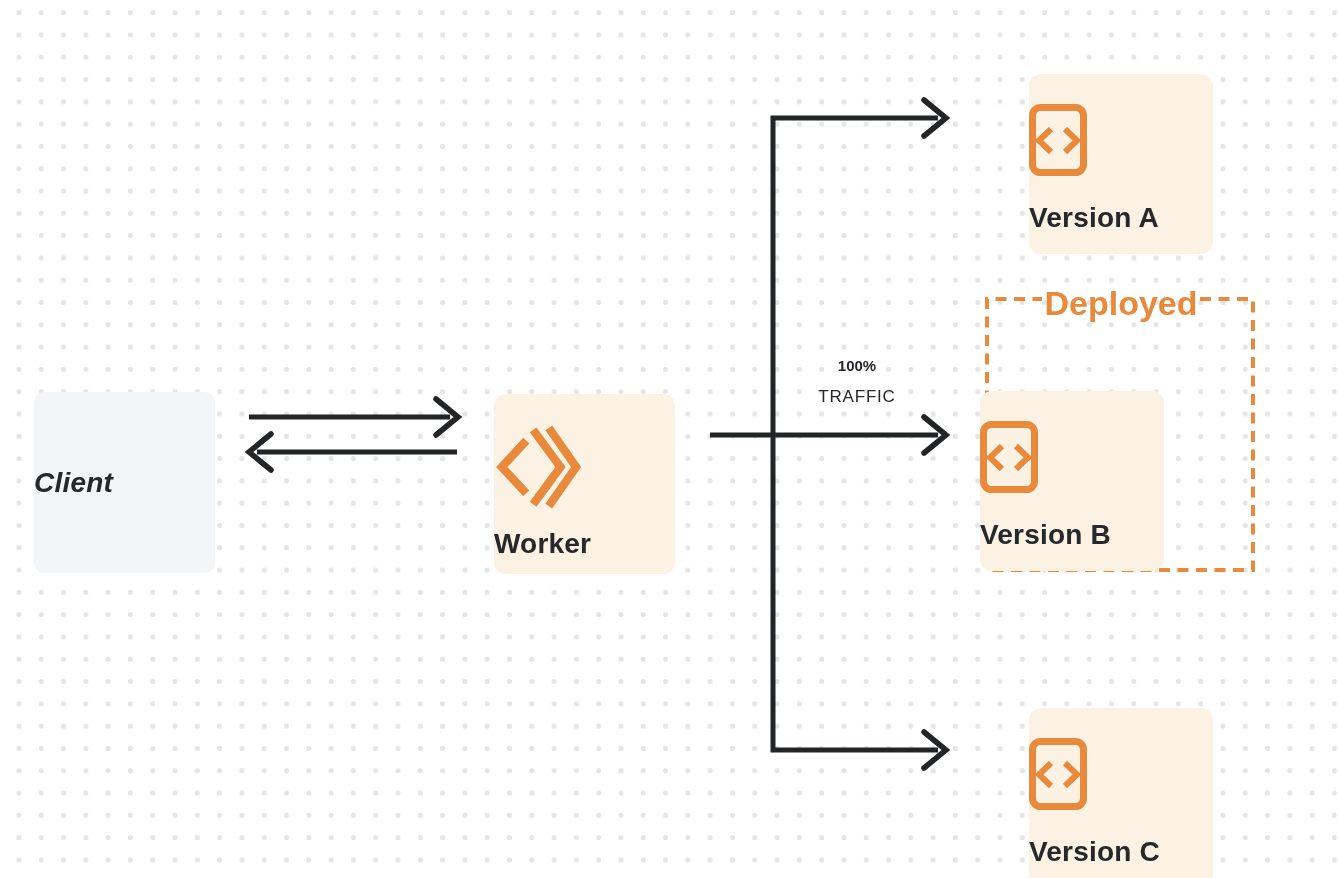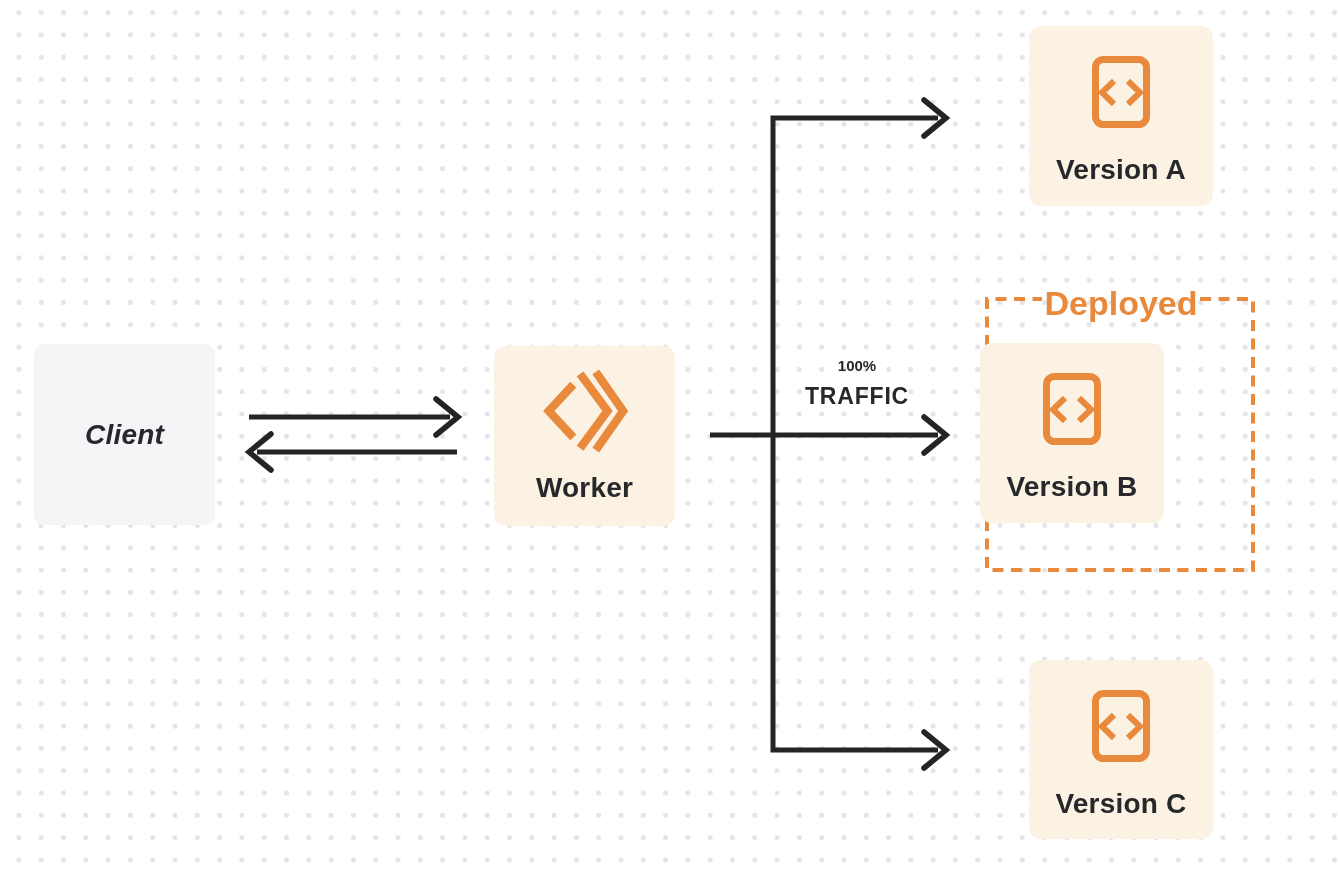--- a/index.html
+++ b/index.html
@@ -37,22 +37,22 @@
   .dashed-rect {
     stroke: var(--accent-orange, #E8893C);
     stroke-width: 4;
     stroke-dasharray: 11 7.5;
     fill: none;
   }
   .node {
     position: absolute;
     display: flex;
     flex-direction: column;
-    align-items: center;
     box-sizing: border-box;
+    margin-top: 48px;
   }
   .node-label {
     font-size: 28px;
     font-weight: 700;
     line-height: 31px;
     color: var(--text-dark, #26282B);
     letter-spacing: 0.2px;
     white-space: nowrap;
   }
   .node.client {
@@ -61,21 +61,21 @@
     background: var(--client-gray, #F4F5F7);
     border-radius: 10px;
     justify-content: center;
     font-style: italic;
   }
   .node.worker {
     left: 494px; top: 346px;
     width: 181px; height: 180px;
     background: var(--node-cream, #FBF2E3);
     border-radius: 12px;
-    padding-top: 22px;
+    padding-top: 30px;
   }
   .worker-logo { width: 88px; height: 88px; }
   .worker-logo path {
     stroke: var(--accent-orange, #E8893C);
     stroke-width: 8.5;
     fill: none;
     stroke-linejoin: miter;
     stroke-linecap: butt;
   }
   .node.worker .node-label { margin-top: 16px; }
@@ -107,22 +107,22 @@
     transform: translate(-50%, -50%);
     text-align: center;
     color: var(--text-dark, #26282B);
   }
   .traffic-line1 {
     font-size: 15px;
     font-weight: 700;
     line-height: 31px;
   }
   .traffic-line2 {
-    font-size: 23px;
-    font-weight: 700;
+    font-size: 17px;
+    font-weight: 400;
     line-height: 31px;
     letter-spacing: 0.8px;
   }
   .deployed-label {
     position: absolute;
     left: 1121px; top: 303px;
     transform: translate(-50%, -50%);
     font-size: 34px;
     font-weight: 700;
     color: var(--accent-orange, #E8893C);

